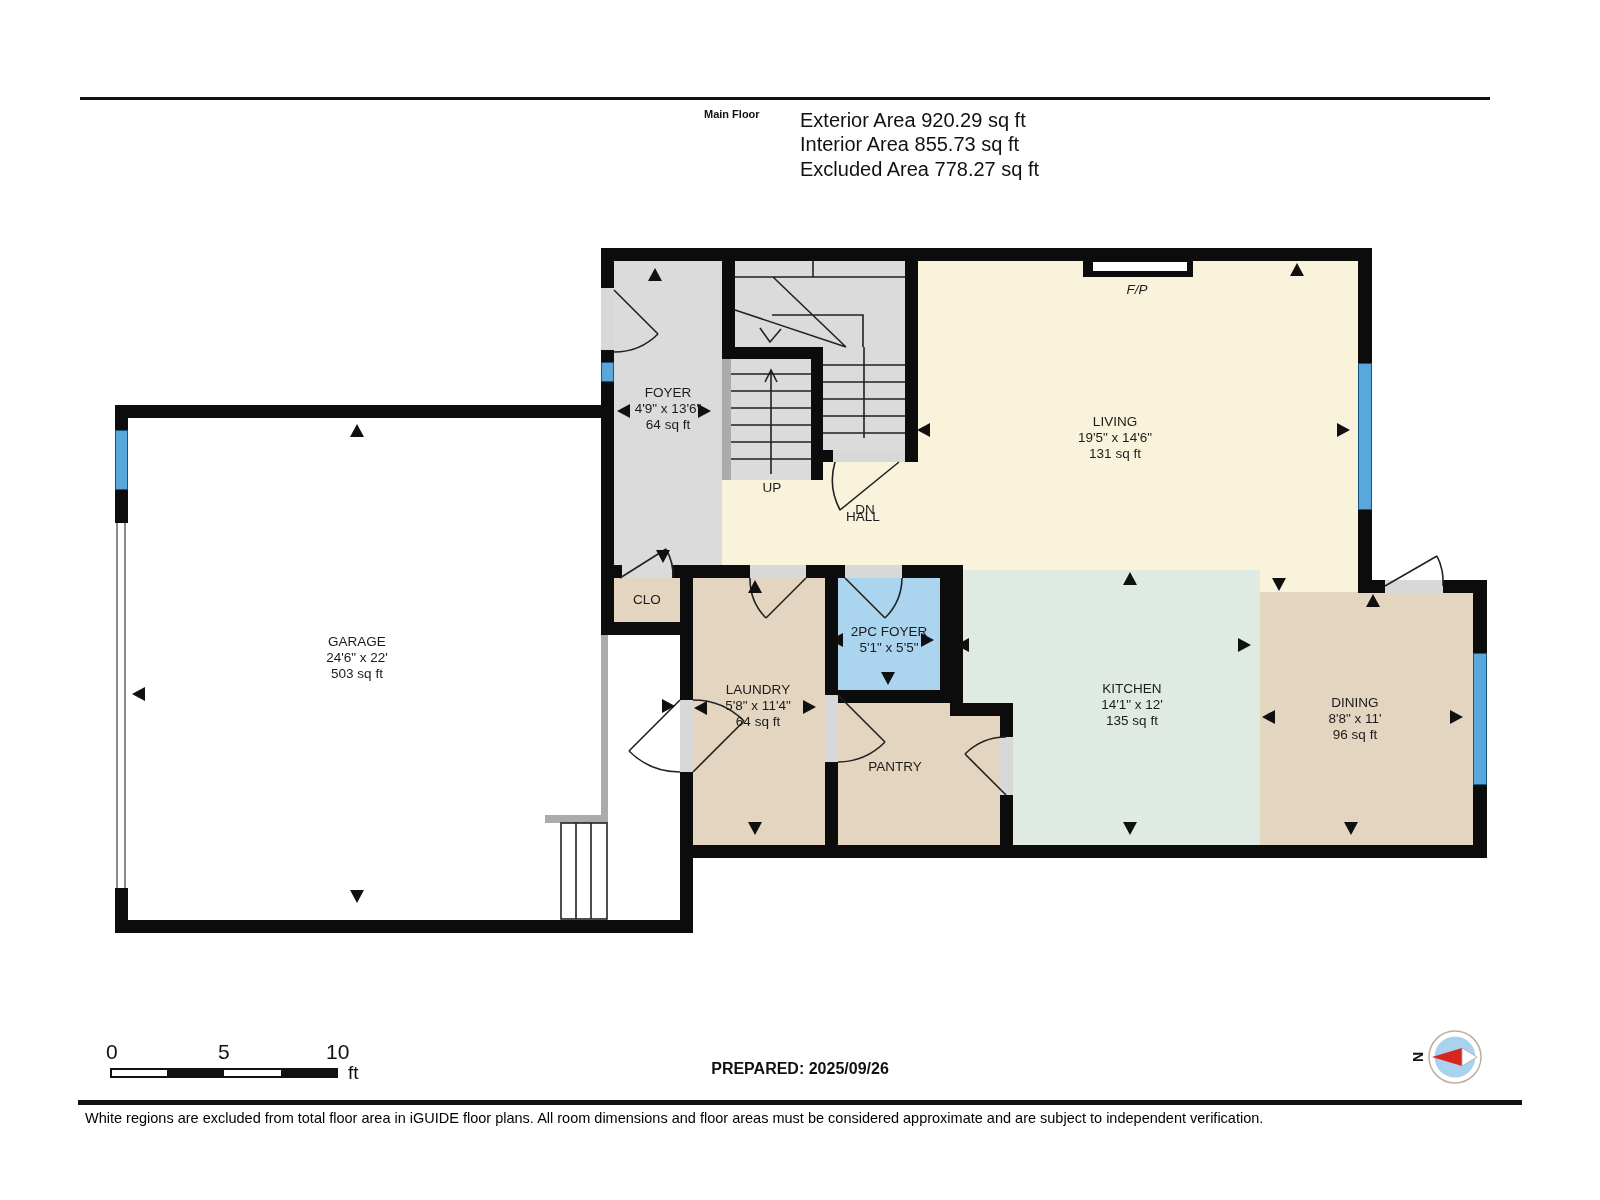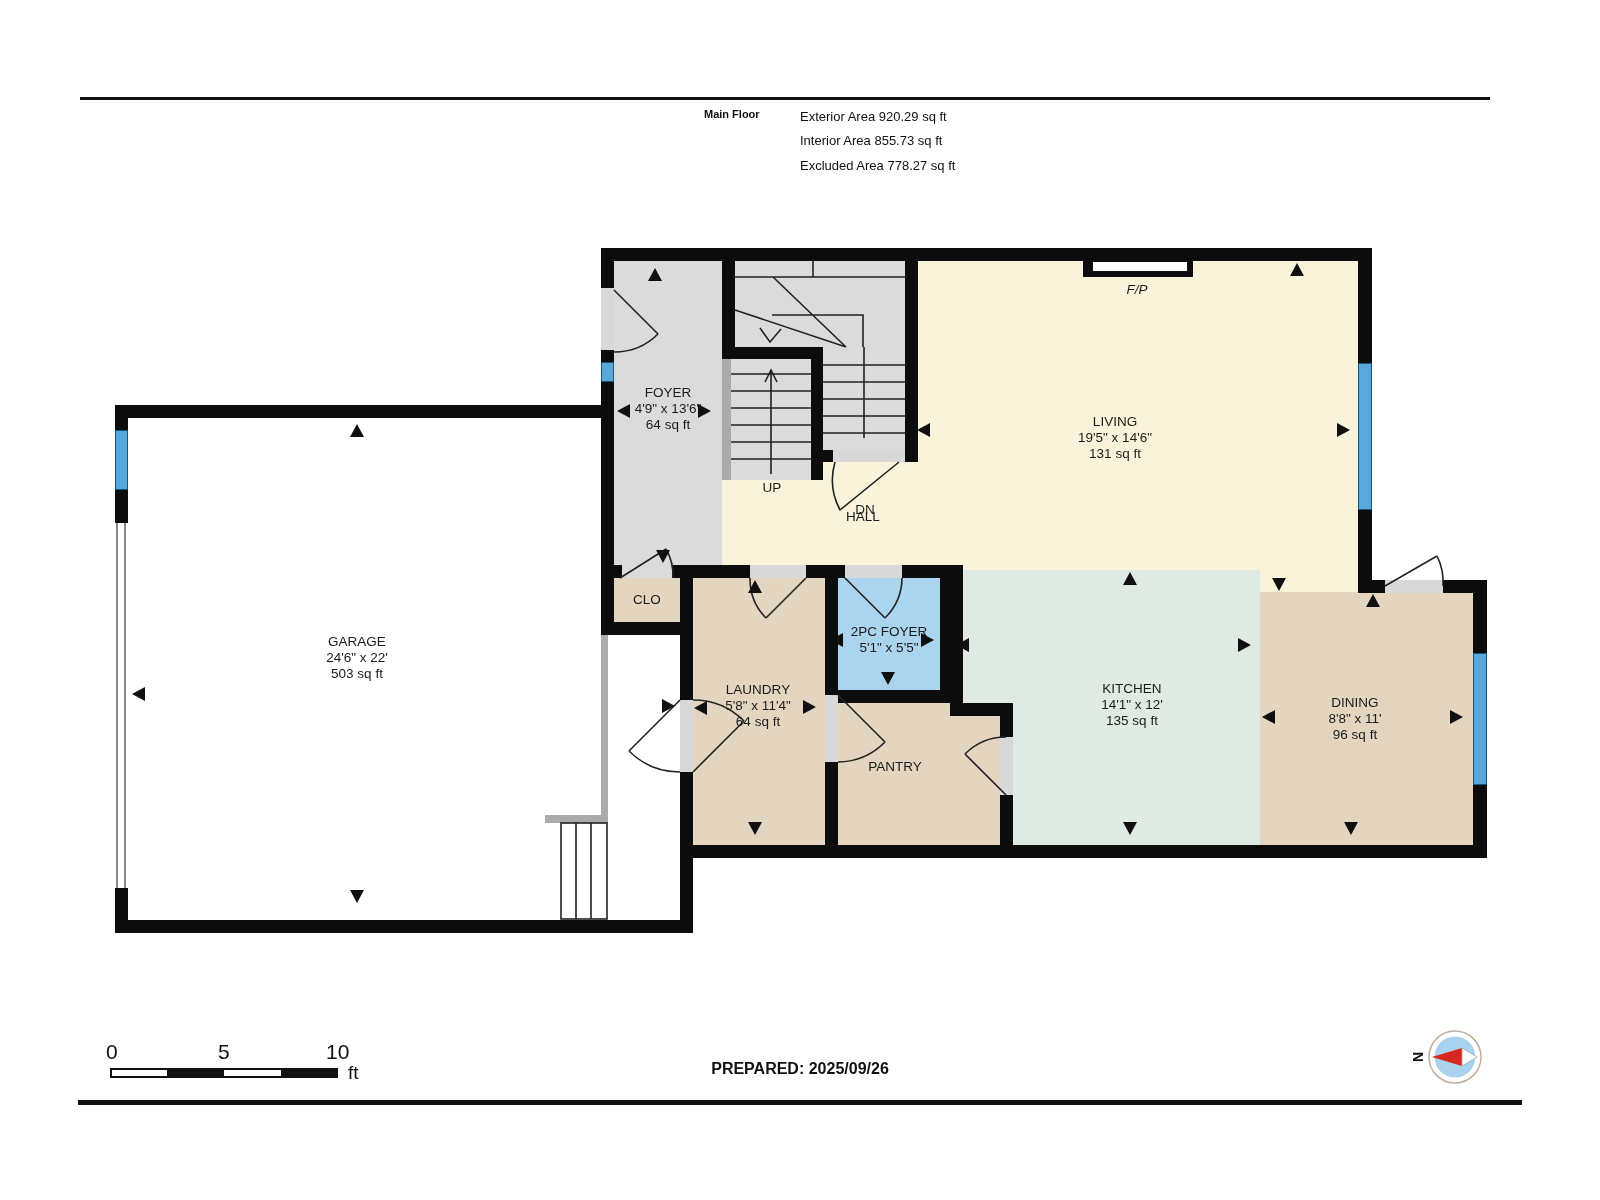--- a/index.html
+++ b/index.html
@@ -8,21 +8,21 @@
   .abs{position:absolute;}
   .w{position:absolute;background:var(--wall);}
   .fill{position:absolute;}
   .thr{position:absolute;background:var(--threshold_gray);}
   .win{position:absolute;background:var(--window_blue);border:1px solid #14567f;box-sizing:border-box;}
   .rail{position:absolute;background:var(--rail_gray);}
   .title{position:absolute;left:80px;top:52px;width:1410px;text-align:center;
          font-size:31px;font-weight:bold;letter-spacing:.5px;}
   .hrule{position:absolute;background:#111;}
   .floorlbl{position:absolute;font-size:11px;font-weight:bold;}
-  .arealine{position:absolute;font-size:13px;}
+  .arealine{position:absolute;font-size:20px;}
   .lbl{position:absolute;transform:translate(-50%,-50%);text-align:center;
        font-size:13.5px;line-height:16px;color:#1b1b1b;white-space:nowrap;}
   
   .tu,.td,.tl,.tr{position:absolute;width:0;height:0;}
   .tu{border-left:7px solid transparent;border-right:7px solid transparent;border-bottom:13px solid #101010;}
   .td{border-left:7px solid transparent;border-right:7px solid transparent;border-top:13px solid #101010;}
   .tl{border-top:7px solid transparent;border-bottom:7px solid transparent;border-right:13px solid #101010;}
   .tr{border-top:7px solid transparent;border-bottom:7px solid transparent;border-left:13px solid #101010;}
   .svg-overlay{position:absolute;left:0;top:0;pointer-events:none;}
   .scalenum{position:absolute;font-size:21px;}
@@ -226,14 +226,15 @@
 
   <svg class="svg-overlay" style="left:1390px;top:1020px;" width="120" height="80" viewBox="1390 1020 120 80">
     <circle cx="1455" cy="1057" r="26" fill="#ffffff" stroke="#bfae9e" stroke-width="1.5"></circle>
     <circle cx="1455" cy="1057" r="20.5" fill="#a9d2ee"></circle>
     <polygon points="1432,1057 1462,1048 1462,1066" fill="#d6261d"></polygon>
     <polygon points="1477,1057 1462,1048 1462,1066" fill="#ffffff" stroke="#aaaaaa" stroke-width="0.8"></polygon>
     <text x="0" y="0" transform="translate(1418,1057) rotate(-90)" text-anchor="middle" dominant-baseline="central" font-size="14" font-weight="bold" fill="#111">N</text>
   </svg>
 
   <div class="hrule" style="left:78px;top:1100px;width:1444px;height:5px;"></div>
+  <div class="disclaimer">White regions are excluded from total floor area in iGUIDE floor plans. All room dimensions and floor areas must be considered approximate and are subject to independent verification.</div>
 
 </div>
 
 </body></html>

